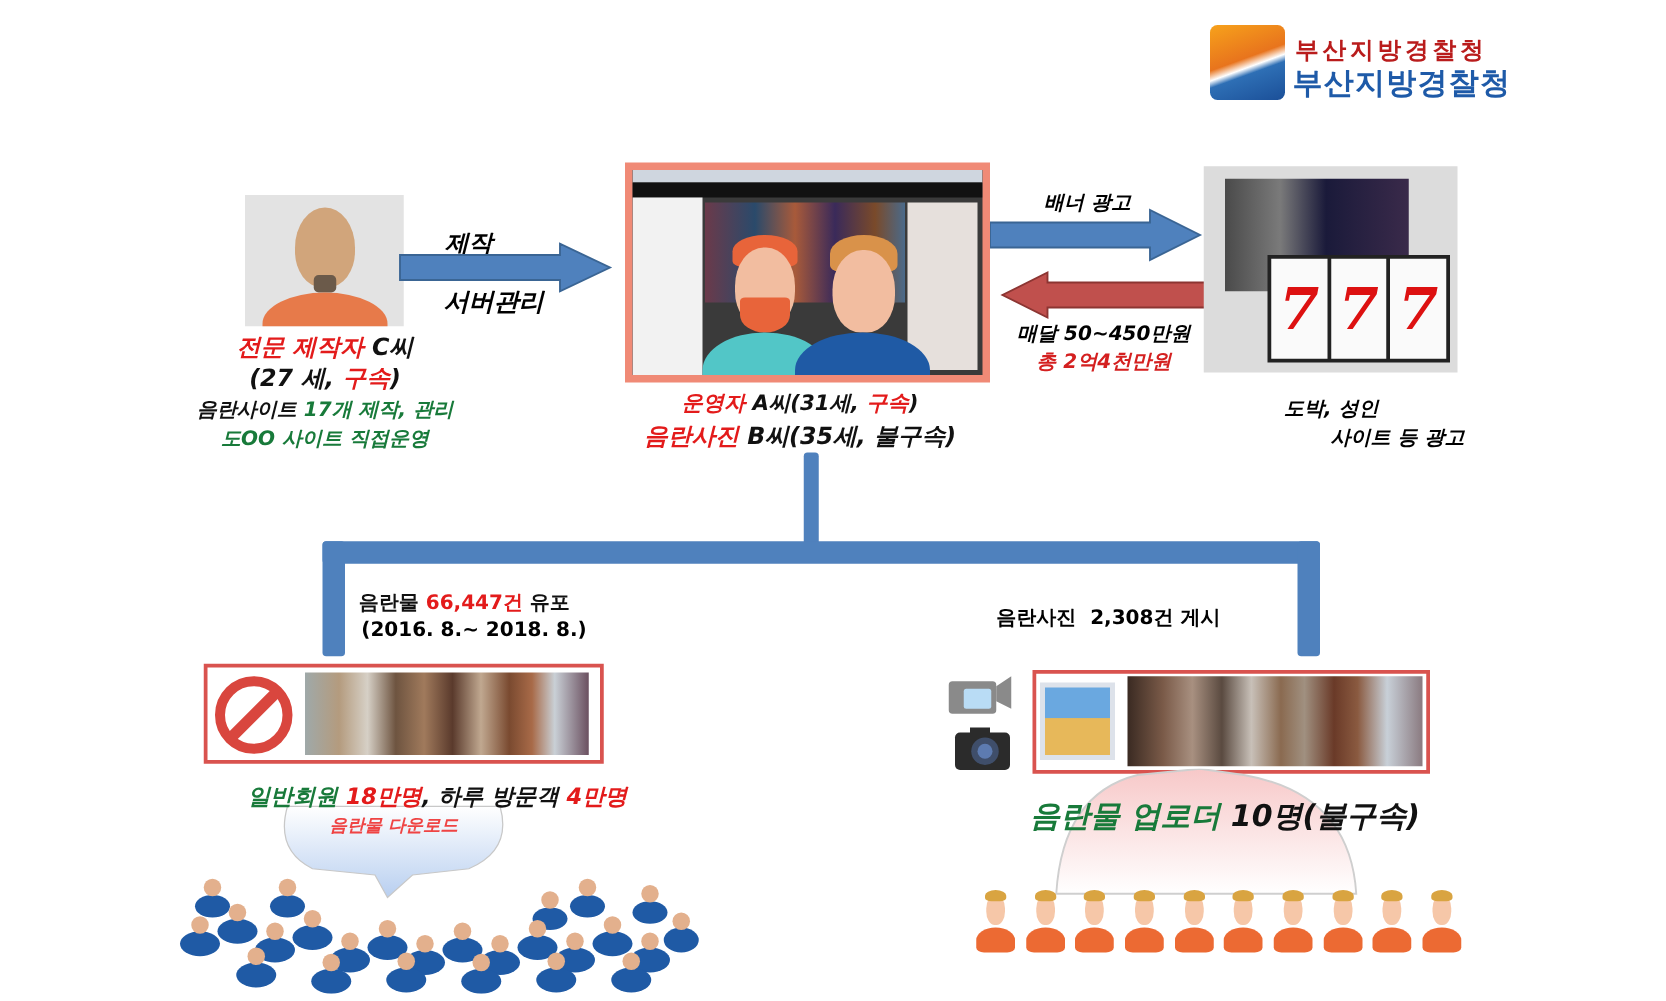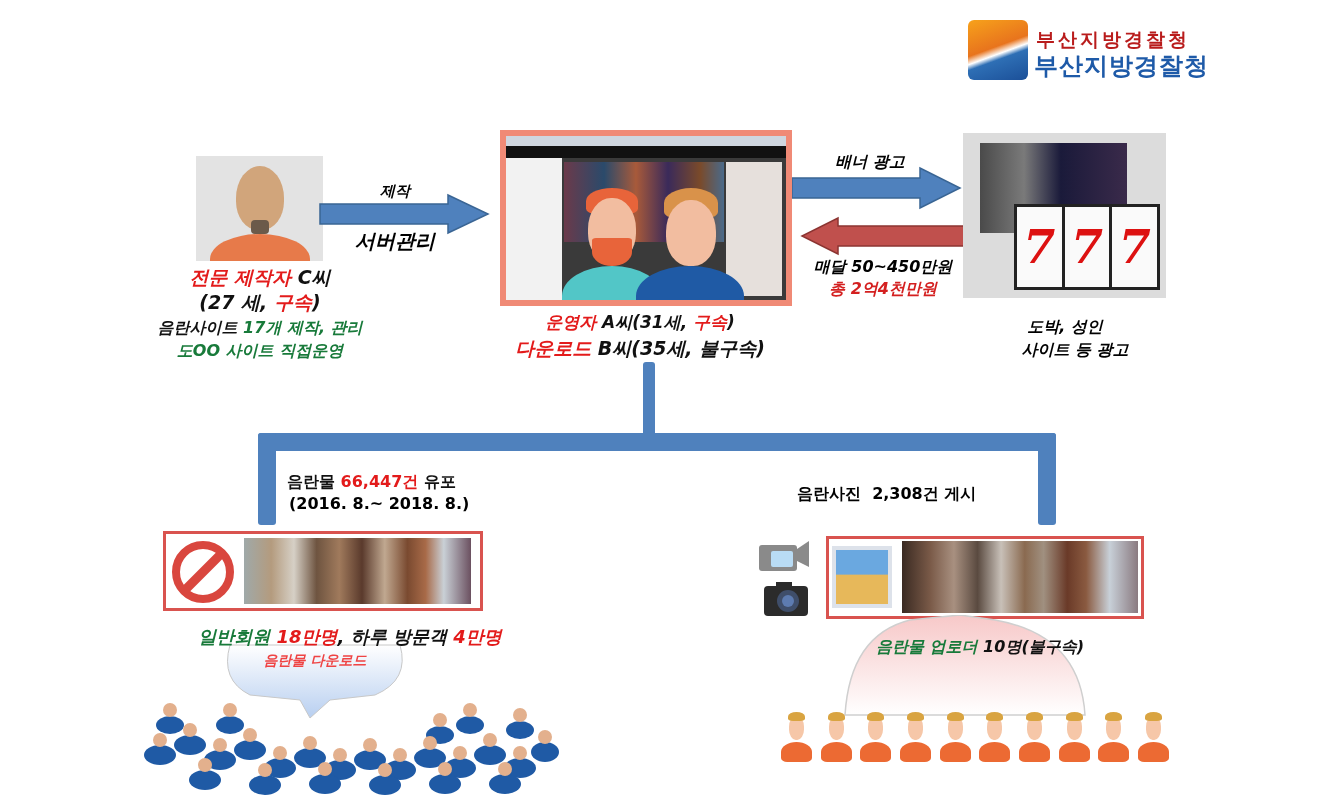--- a/index.html
+++ b/index.html
@@ -95,21 +95,21 @@
 <div class="abs txt" style="left:150px; top:290px; width:220px; font-size:19px;">
   <span class="black">(27 세, </span><span class="red">구속</span><span class="black">)</span>
 </div>
 <div class="abs txt" style="left:120px; top:318px; width:280px; font-size:16px;">
   <span class="black">음란사이트 </span><span class="green">17개 제작, 관리</span>
 </div>
 <div class="abs txt" style="left:120px; top:341px; width:280px; font-size:16px;">
   <span class="green">도OO 사이트 직접운영</span>
 </div>
 
-<div class="abs txt" style="left:350px; top:182px; width:90px; font-size:15px;">제작</div>
+<div class="abs txt" style="left:330px; top:182px; width:90px; font-size:19px;">제작</div>
 <svg class="arrow" style="left:318px; top:193px;" width="172" height="42">
   <polygon points="2,11 130,11 130,2 170,21 130,40 130,31 2,31" fill="#4f81bd" stroke="#3a6594" stroke-width="1.5"></polygon>
 </svg>
 <div class="abs txt" style="left:345px; top:228px; width:100px; font-size:20px;">서버관리</div>
 
 <div class="abs center-frame">
   <div class="screen">
     <div class="topbar"></div>
     <div class="navbar"></div>
     <div class="sidebar"></div>
@@ -125,21 +125,21 @@
       <div class="p-hair" style="left:30px; top:0px; width:54px; height:30px; background:#d9924a;"></div>
       <div class="p-head" style="left:32px; top:12px; width:50px; height:66px;"></div>
       <div class="p-body" style="left:2px; top:78px; width:108px; height:60px; background:#1f5aa5;"></div>
     </div>
   </div>
 </div>
 <div class="abs txt" style="left:470px; top:311px; width:340px; font-size:17px;">
   <span class="red">운영자</span><span class="black"> A씨(31세, </span><span class="red">구속</span><span class="black">)</span>
 </div>
 <div class="abs txt" style="left:470px; top:336px; width:340px; font-size:19px;">
-  <span class="red">다운로드</span><span class="black"> B씨(35세, 불구속)</span>
+  <span class="red">음란사진</span><span class="black"> B씨(35세, 불구속)</span>
 </div>
 
 <div class="abs txt" style="left:815px; top:152px; width:110px; font-size:16px;">배너 광고</div>
 <svg class="arrow" style="left:792px; top:166px;" width="170" height="44">
   <polygon points="0,12 128,12 128,2 168,22 128,42 128,32 0,32" fill="#4f81bd" stroke="#3a6594" stroke-width="1.5"></polygon>
 </svg>
 
 <svg class="arrow" style="left:800px; top:216px;" width="166" height="40">
   <polygon points="165,10 38,10 38,2 2,20 38,38 38,30 165,30" fill="#c0504d" stroke="#8c3532" stroke-width="1.5"></polygon>
 </svg>
@@ -147,21 +147,21 @@
 <div class="abs txt red" style="left:798px; top:279px; width:170px; font-size:16px; color:#d42020;">총 2억4천만원</div>
 
 <div class="abs ad-frame"></div>
 <div class="abs ad-banner"></div>
 <div class="abs slot">
   <div class="reel">7</div>
   <div class="reel">7</div>
   <div class="reel">7</div>
 </div>
 <div class="abs txt" style="left:990px; top:317px; width:150px; font-size:16px;">도박, 성인</div>
-<div class="abs txt" style="left:1000px; top:340px; width:150px; font-size:16px;">사이트 등 광고</div>
+<div class="abs txt" style="left:1043px; top:340px; width:150px; font-size:16px;">사이트 등 광고</div>
 
 <div class="connector" style="left:643px; top:362px; width:12px; height:74px; border-radius:3px 3px 0 0;"></div>
 <div class="connector" style="left:258px; top:433px; width:798px; height:18px; border-radius:3px;"></div>
 <div class="connector" style="left:258px; top:433px; width:18px; height:92px; border-radius:3px;"></div>
 <div class="connector" style="left:1038px; top:433px; width:18px; height:92px; border-radius:3px;"></div>
 
 <div class="abs" style="left:287px; top:472px; font-size:16px; white-space:nowrap;">
   <span class="black">음란물 </span><span class="red">66,447건</span><span class="black"> 유포</span>
 </div>
 <div class="abs" style="left:289px; top:494px; font-size:16px; white-space:nowrap;">(2016. 8.~ 2018. 8.)</div>
@@ -262,21 +262,21 @@
 
 <svg class="abs bubble-r" viewBox="0 0 250 110">
   <defs>
     <linearGradient id="gr" x1="0" y1="0" x2="0" y2="1">
       <stop offset="0" stop-color="#f7c8c8"></stop>
       <stop offset="1" stop-color="#ffffff"></stop>
     </linearGradient>
   </defs>
   <path d="M70,5 L120,0 L155,5 Q240,20 245,100 L5,100 Q10,20 70,5 Z" fill="url(#gr)" stroke="#cfcfcf" stroke-width="1.5"></path>
 </svg>
-<div class="abs txt" style="left:800px; top:637px; width:360px; font-size:16px;">
+<div class="abs txt" style="left:800px; top:637px; width:360px; font-size:24px;">
   <span class="green">음란물 업로더</span><span class="black"> 10명(불구속)</span>
 </div>
 
 <div class="abs uploaders">
   <div class="uploader">
       <div class="u-head"></div>
       <div class="u-hair"></div>
       <div class="u-body"></div>
     </div>
   <div class="uploader">

